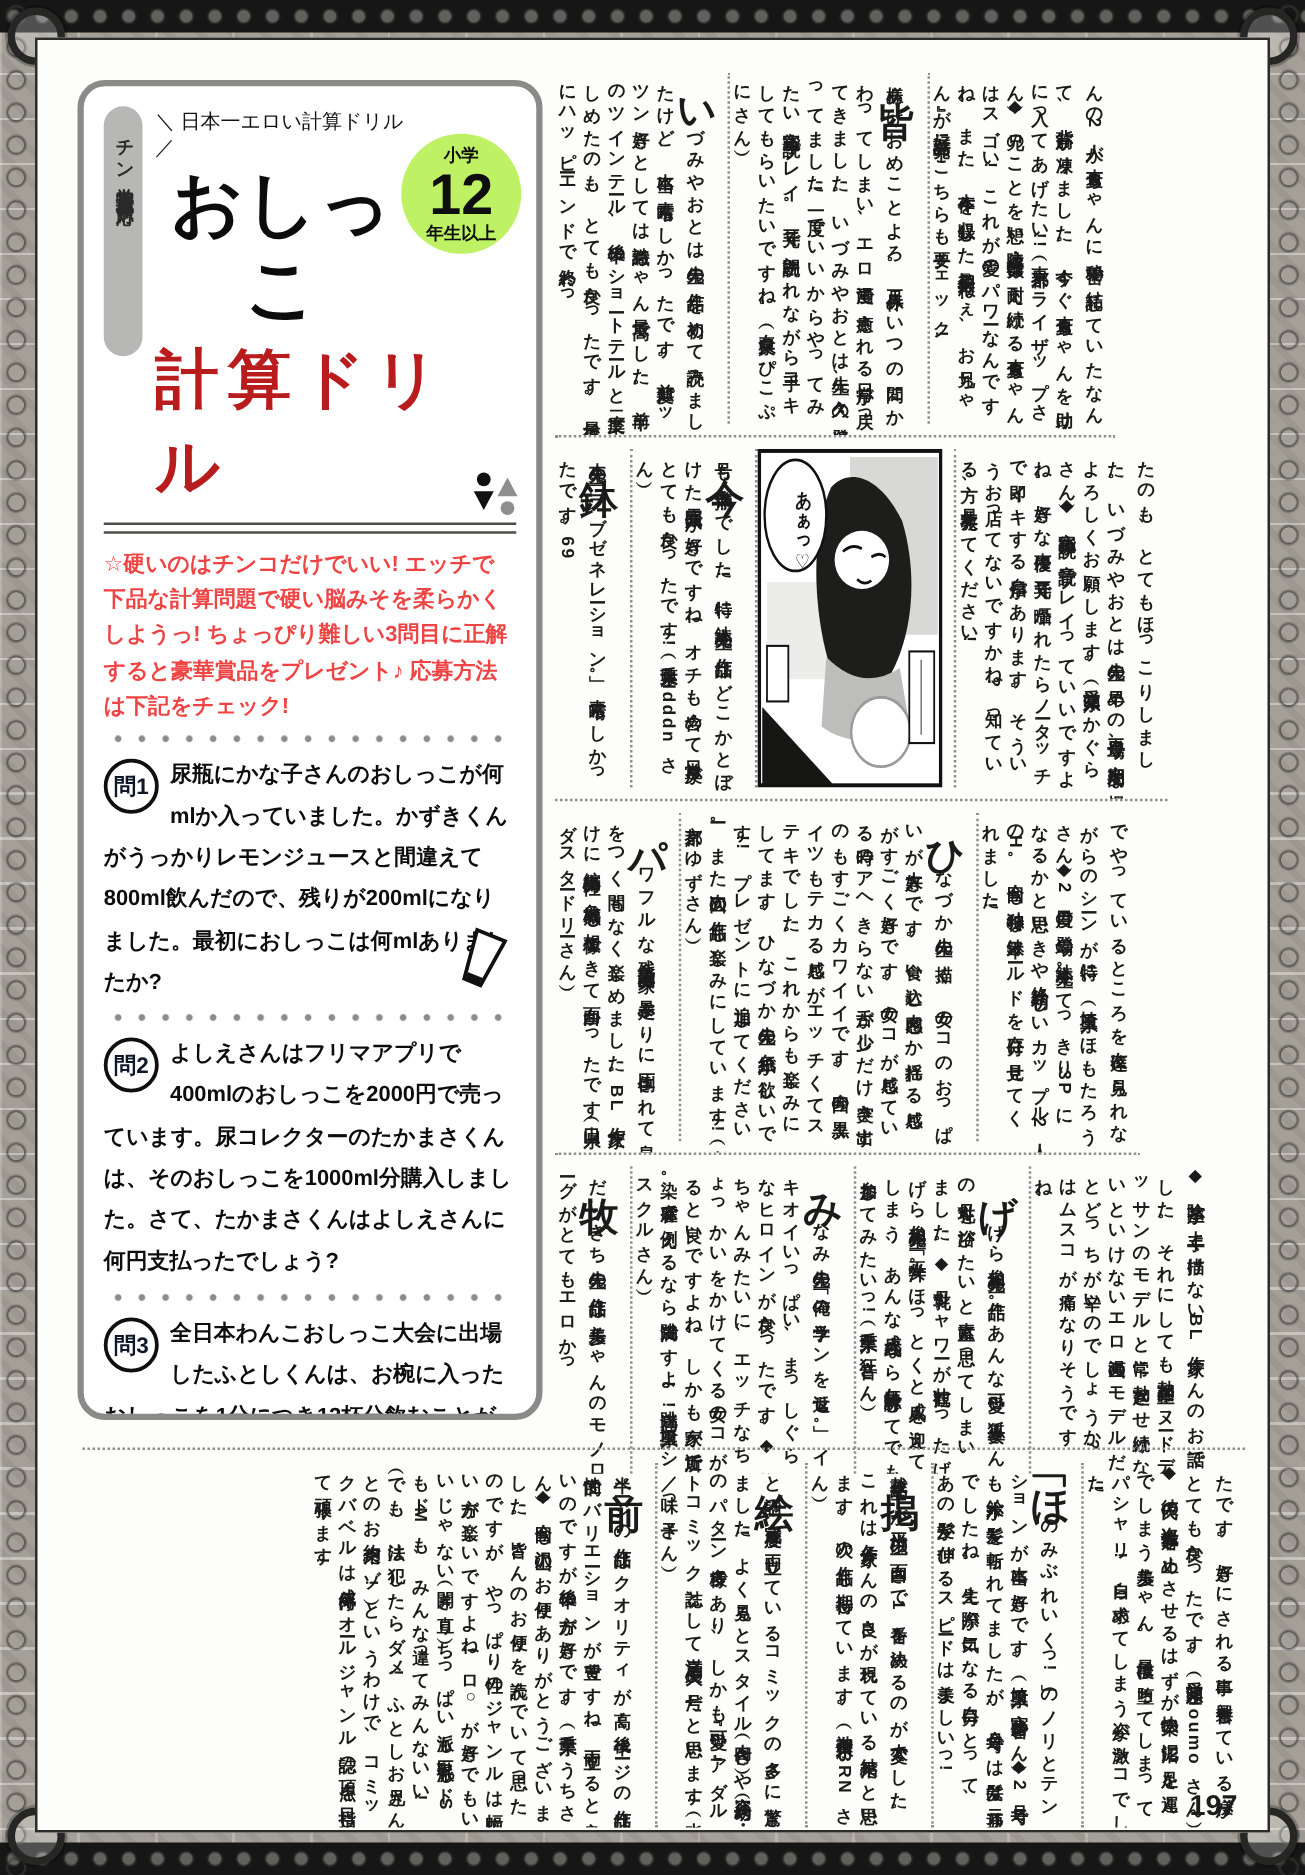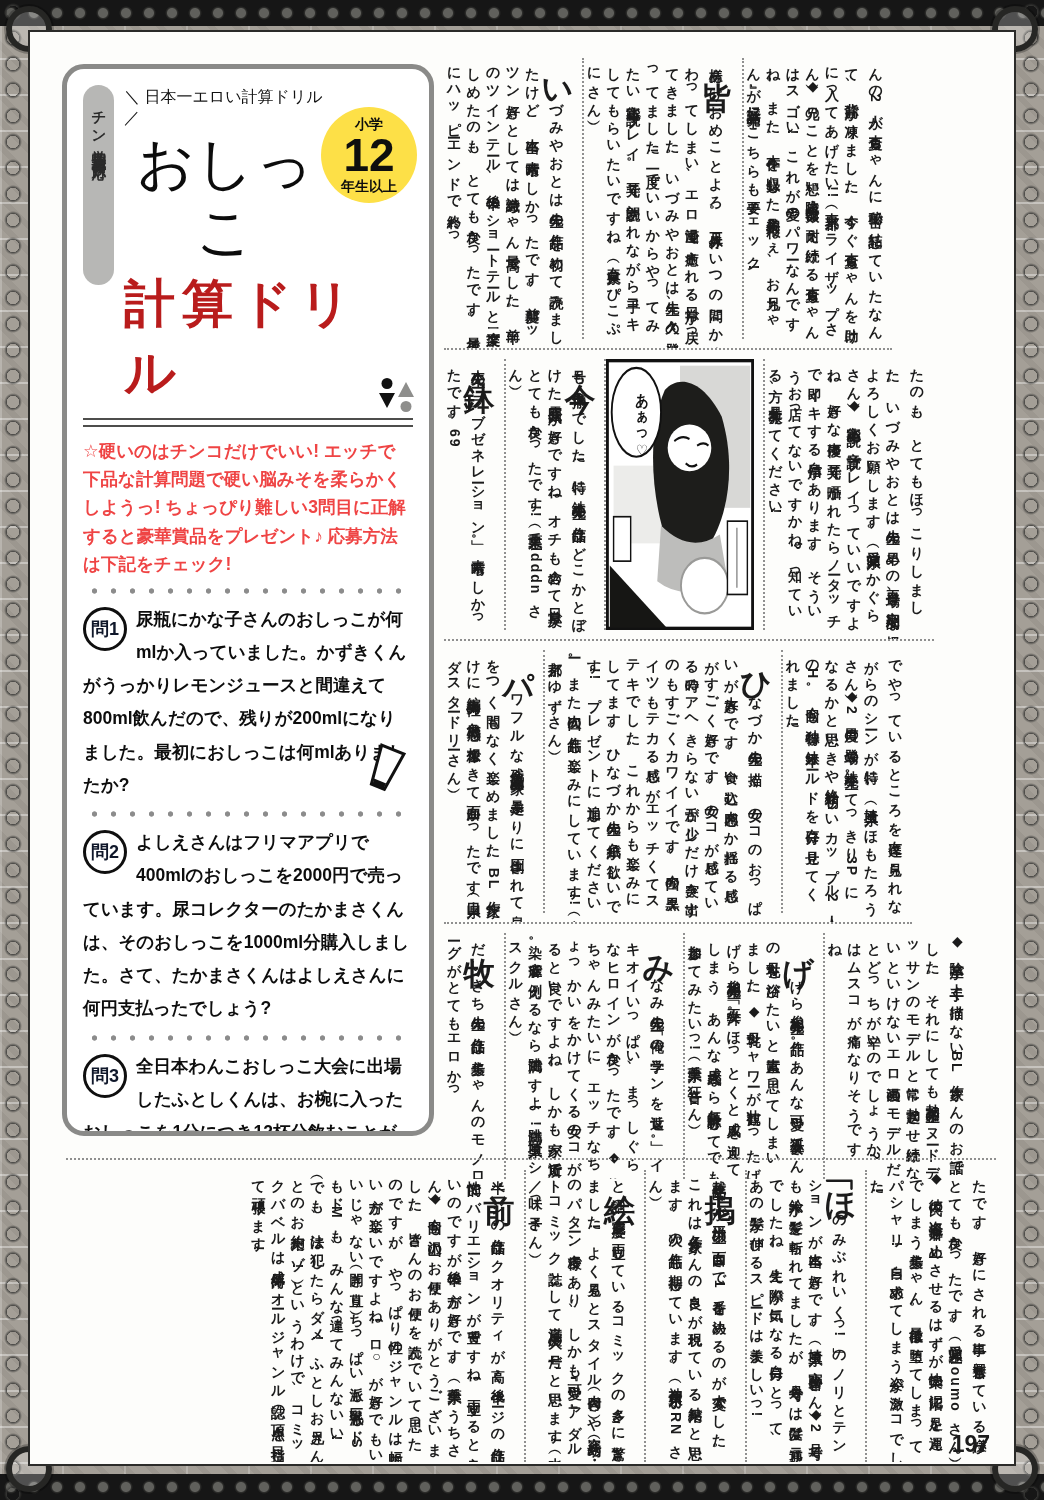--- a/index.html
+++ b/index.html
@@ -30,31 +30,31 @@
 
   
   .drill{position:absolute; left:32px; top:32px; width:372px; height:1072px; box-sizing:border-box;
     border:5px solid #8a8a88; border-radius:22px; padding:12px 16px; overflow:hidden; background:#fff;}
   .drill-header{position:relative; display:flex; gap:10px; padding:4px 0 2px;}
   .side-pill{writing-mode:vertical-rl; background:#b7b7b5; color:#2a2a2a; font-weight:700;
     font-size:14.5px; letter-spacing:2px; padding:16px 6px; border-radius:22px; height:168px;
     align-self:flex-start; flex:0 0 auto;}
   .titles{flex:1; min-width:0;}
   .tagline{font-size:16px; font-weight:400; padding-right:78px; margin-top:2px; color:#111;}
-  .title-main{font-size:57px; font-weight:400; letter-spacing:1px; line-height:1.2; color:#0c0c0c; padding-right:86px; text-align:center;}
+  .title-main{font-size:57px; font-weight:700; letter-spacing:1px; line-height:1.2; color:#0c0c0c; padding-right:86px; text-align:center;}
   .title-sub{font-size:51px; font-weight:900; letter-spacing:7px; color:#b91c1c; display:flex; justify-content:center; gap:4px; margin-top:4px;}
   .figs{display:inline-flex; align-items:flex-end; letter-spacing:0;}
   .fig{display:inline-block; width:15px; height:30px; position:relative; margin-left:4px;}
   .fig::before{content:""; position:absolute; top:0; left:50%; transform:translateX(-50%);
     width:11px; height:11px; border-radius:50%; background:currentColor;}
   .fig::after{content:""; position:absolute; bottom:0; left:50%; transform:translateX(-50%);
     border-left:8px solid transparent; border-right:8px solid transparent; border-top:15px solid currentColor;}
   .f1{color:#111;} .f2{color:#8e8e8c; transform:scaleY(-1) translateY(-4px);}
   .badge{position:absolute; top:26px; right:-4px; width:96px; height:96px; border-radius:50%;
-    background:#fde047; color:#0e0e0e; display:flex; flex-direction:column; align-items:center;
+    background:#bef264; color:#0e0e0e; display:flex; flex-direction:column; align-items:center;
     justify-content:center; line-height:1; font-weight:800;}
   .badge .b-top,.badge .b-bottom{font-size:14px;}
   .badge .b-num{font-size:46px; font-weight:900; margin:1px 0;}
   .double-rule{border-top:2px solid #4e4e4c; border-bottom:2px solid #4e4e4c; height:5px; margin:8px 0 10px;}
   .intro{font-size:17.5px; font-weight:800; line-height:1.62; color:#ef4444; margin:0 0 6px;}
   .dotsep{height:10px; margin:7px 2px;
     background:radial-gradient(circle, #8c8c8c 2.3px, transparent 3px) 0 50% / 19px 10px repeat-x;}
   .problem{position:relative; margin:2px 0;}
   .qcircle{float:left; width:44px; height:44px; border:3.5px solid #0f0f0f; border-radius:50%;
     display:flex; align-items:center; justify-content:center; font-weight:900; font-size:18px;

